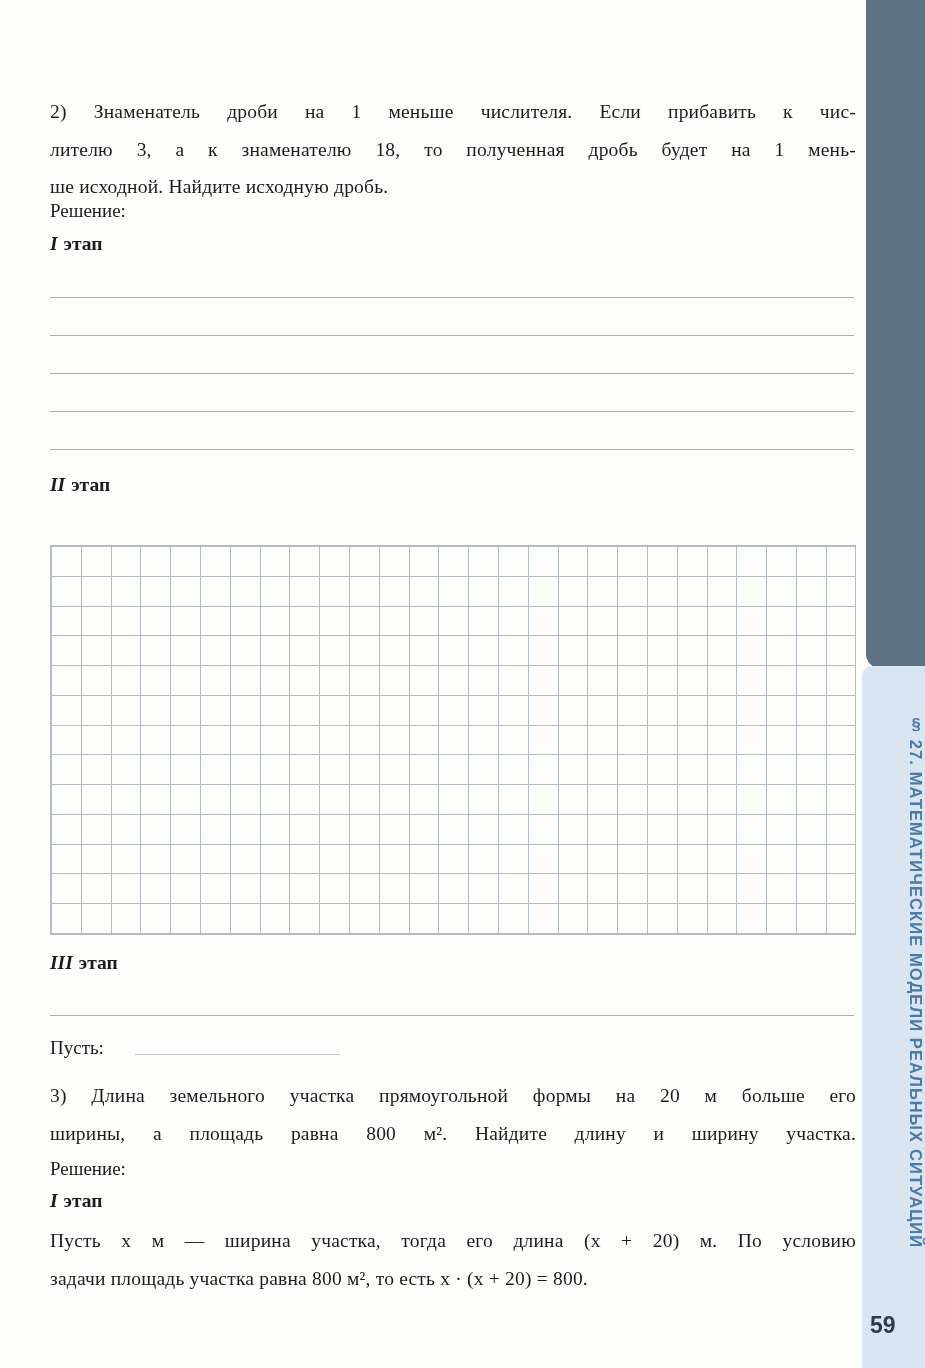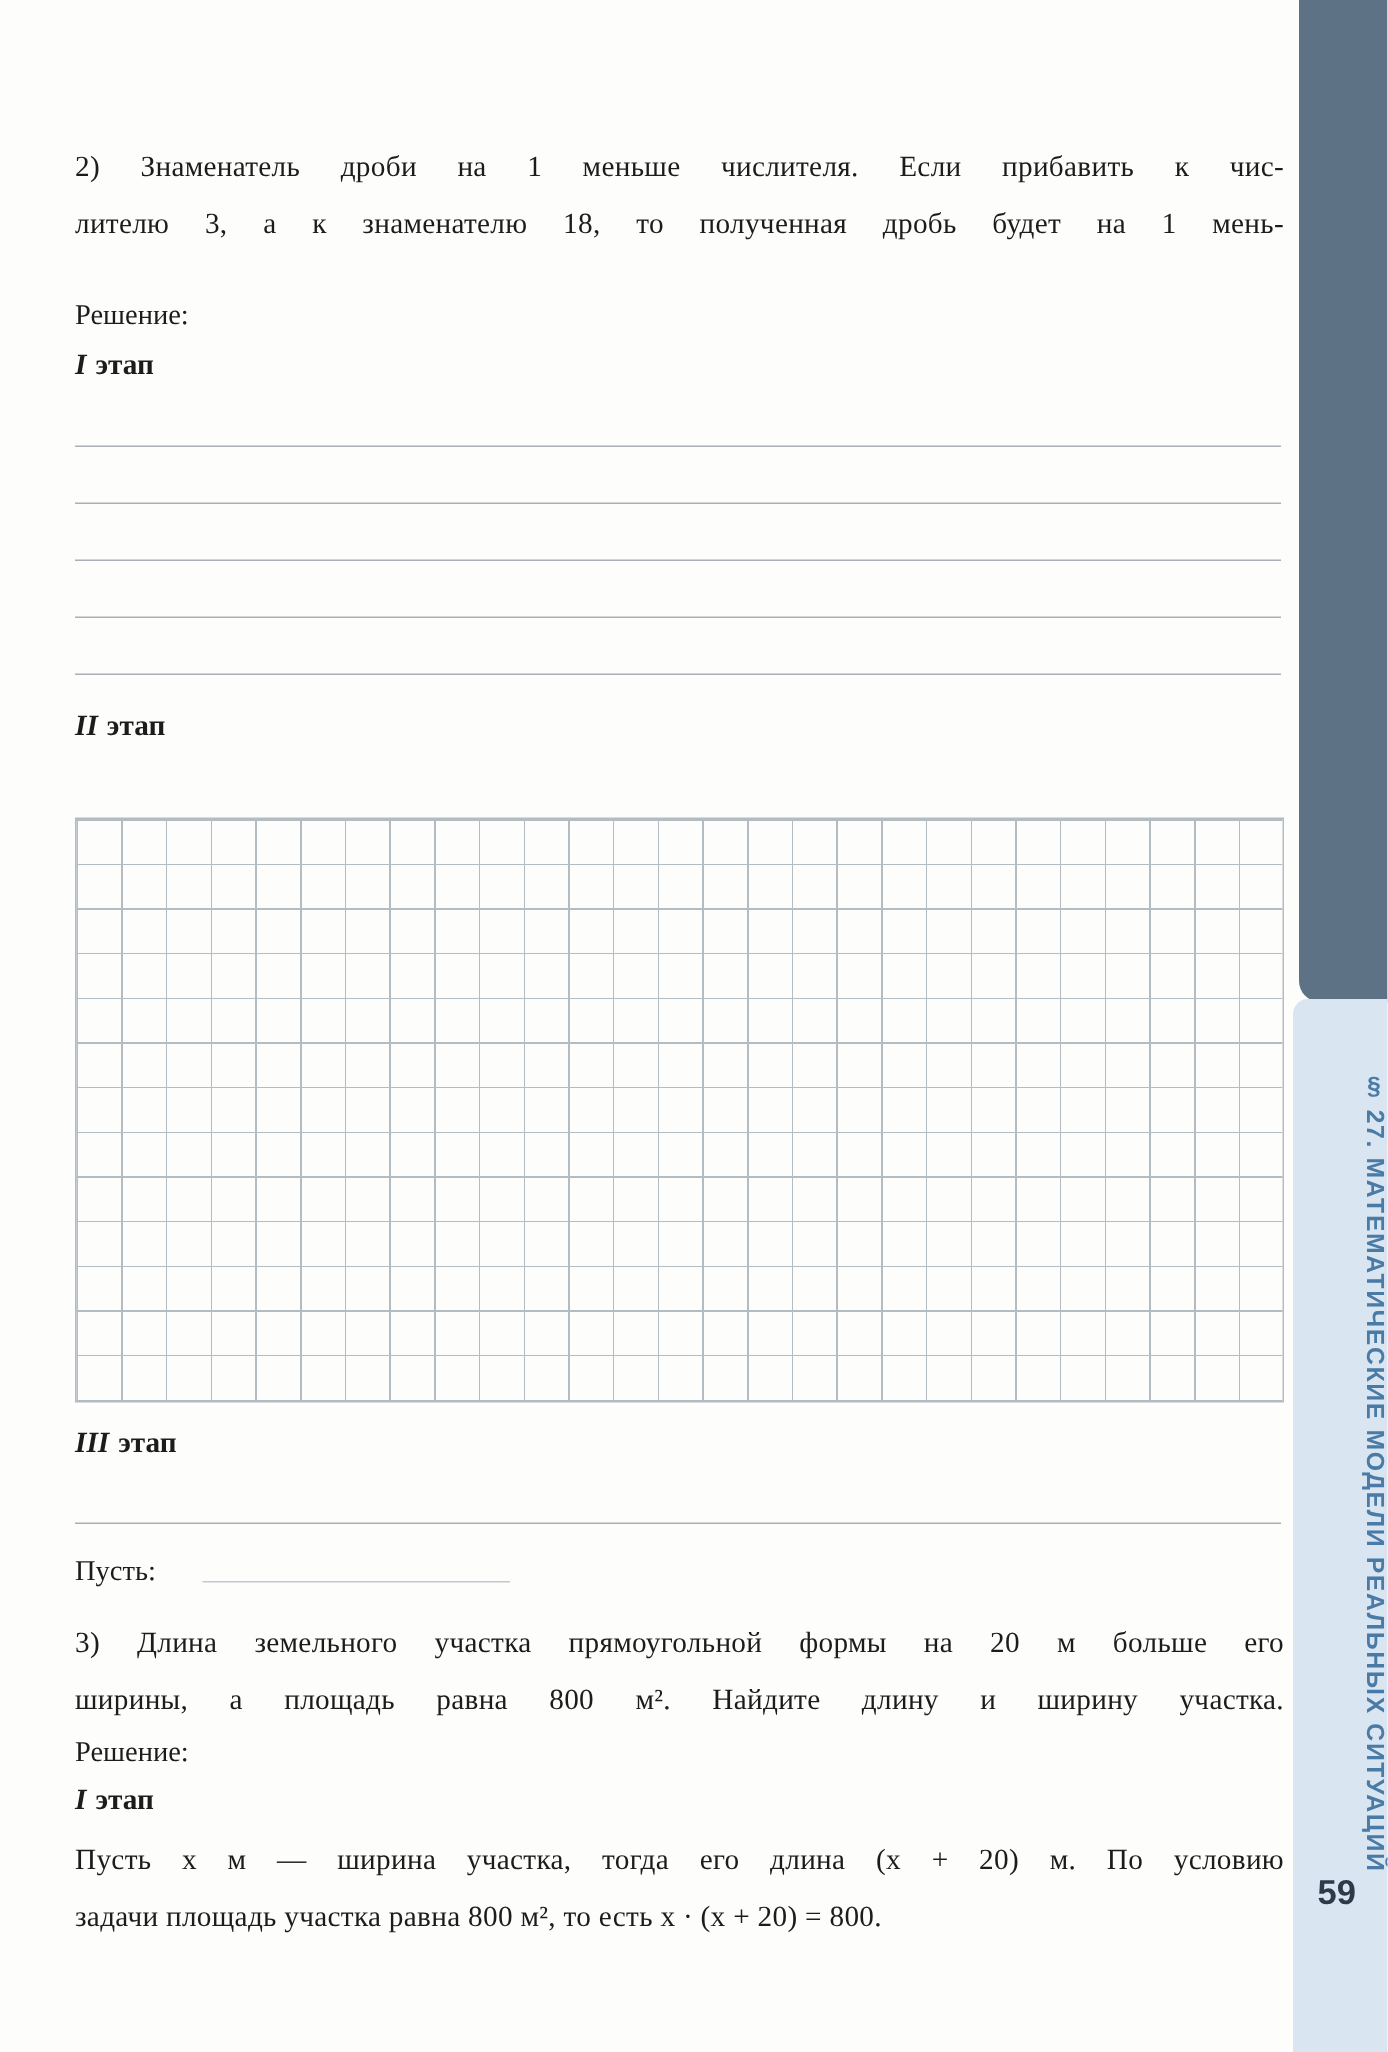--- a/index.html
+++ b/index.html
@@ -56,36 +56,37 @@
     text-orientation:mixed;
     font-family:"Liberation Sans","DejaVu Sans",sans-serif;
     font-weight:bold;
     font-size:16.5px;
     letter-spacing:1.1px;
     color:#4a7aa6;
     display:flex;justify-content:center;
     white-space:nowrap;
   }
   .page-number{
-    left:870px;top:1248px;width:34px;
+    left:870px;top:1312px;width:34px;
     font-family:"Liberation Sans","DejaVu Sans",sans-serif;
     font-weight:bold;
     font-size:23px;
     color:#2e3a49;
-    text-align:right;
+    text-align:left;
   }
 </style>
 </head>
 <body>
 
 <div class="page">
 
   <div class="abs body-text" style="left:50px;top:93px;">
     <div class="line-j">2) Знаменатель дроби на 1 меньше числителя. Если прибавить к чис-</div>
     <div class="line-j">лителю 3, а к знаменателю 18, то полученная дробь будет на 1 мень-</div>
+    <div>ше исходной. Найдите исходную дробь.</div>
   </div>
 
   <div class="abs label" style="left:50px;top:200px;">Решение:</div>
 
   <div class="abs stage-label" style="left:50px;top:233px;">
     <span class="roman">I</span><span>этап</span>
   </div>
 
   <div class="abs rule" style="left:50px;top:297px;width:804px;"></div>
   <div class="abs rule" style="left:50px;top:335px;width:804px;"></div>

